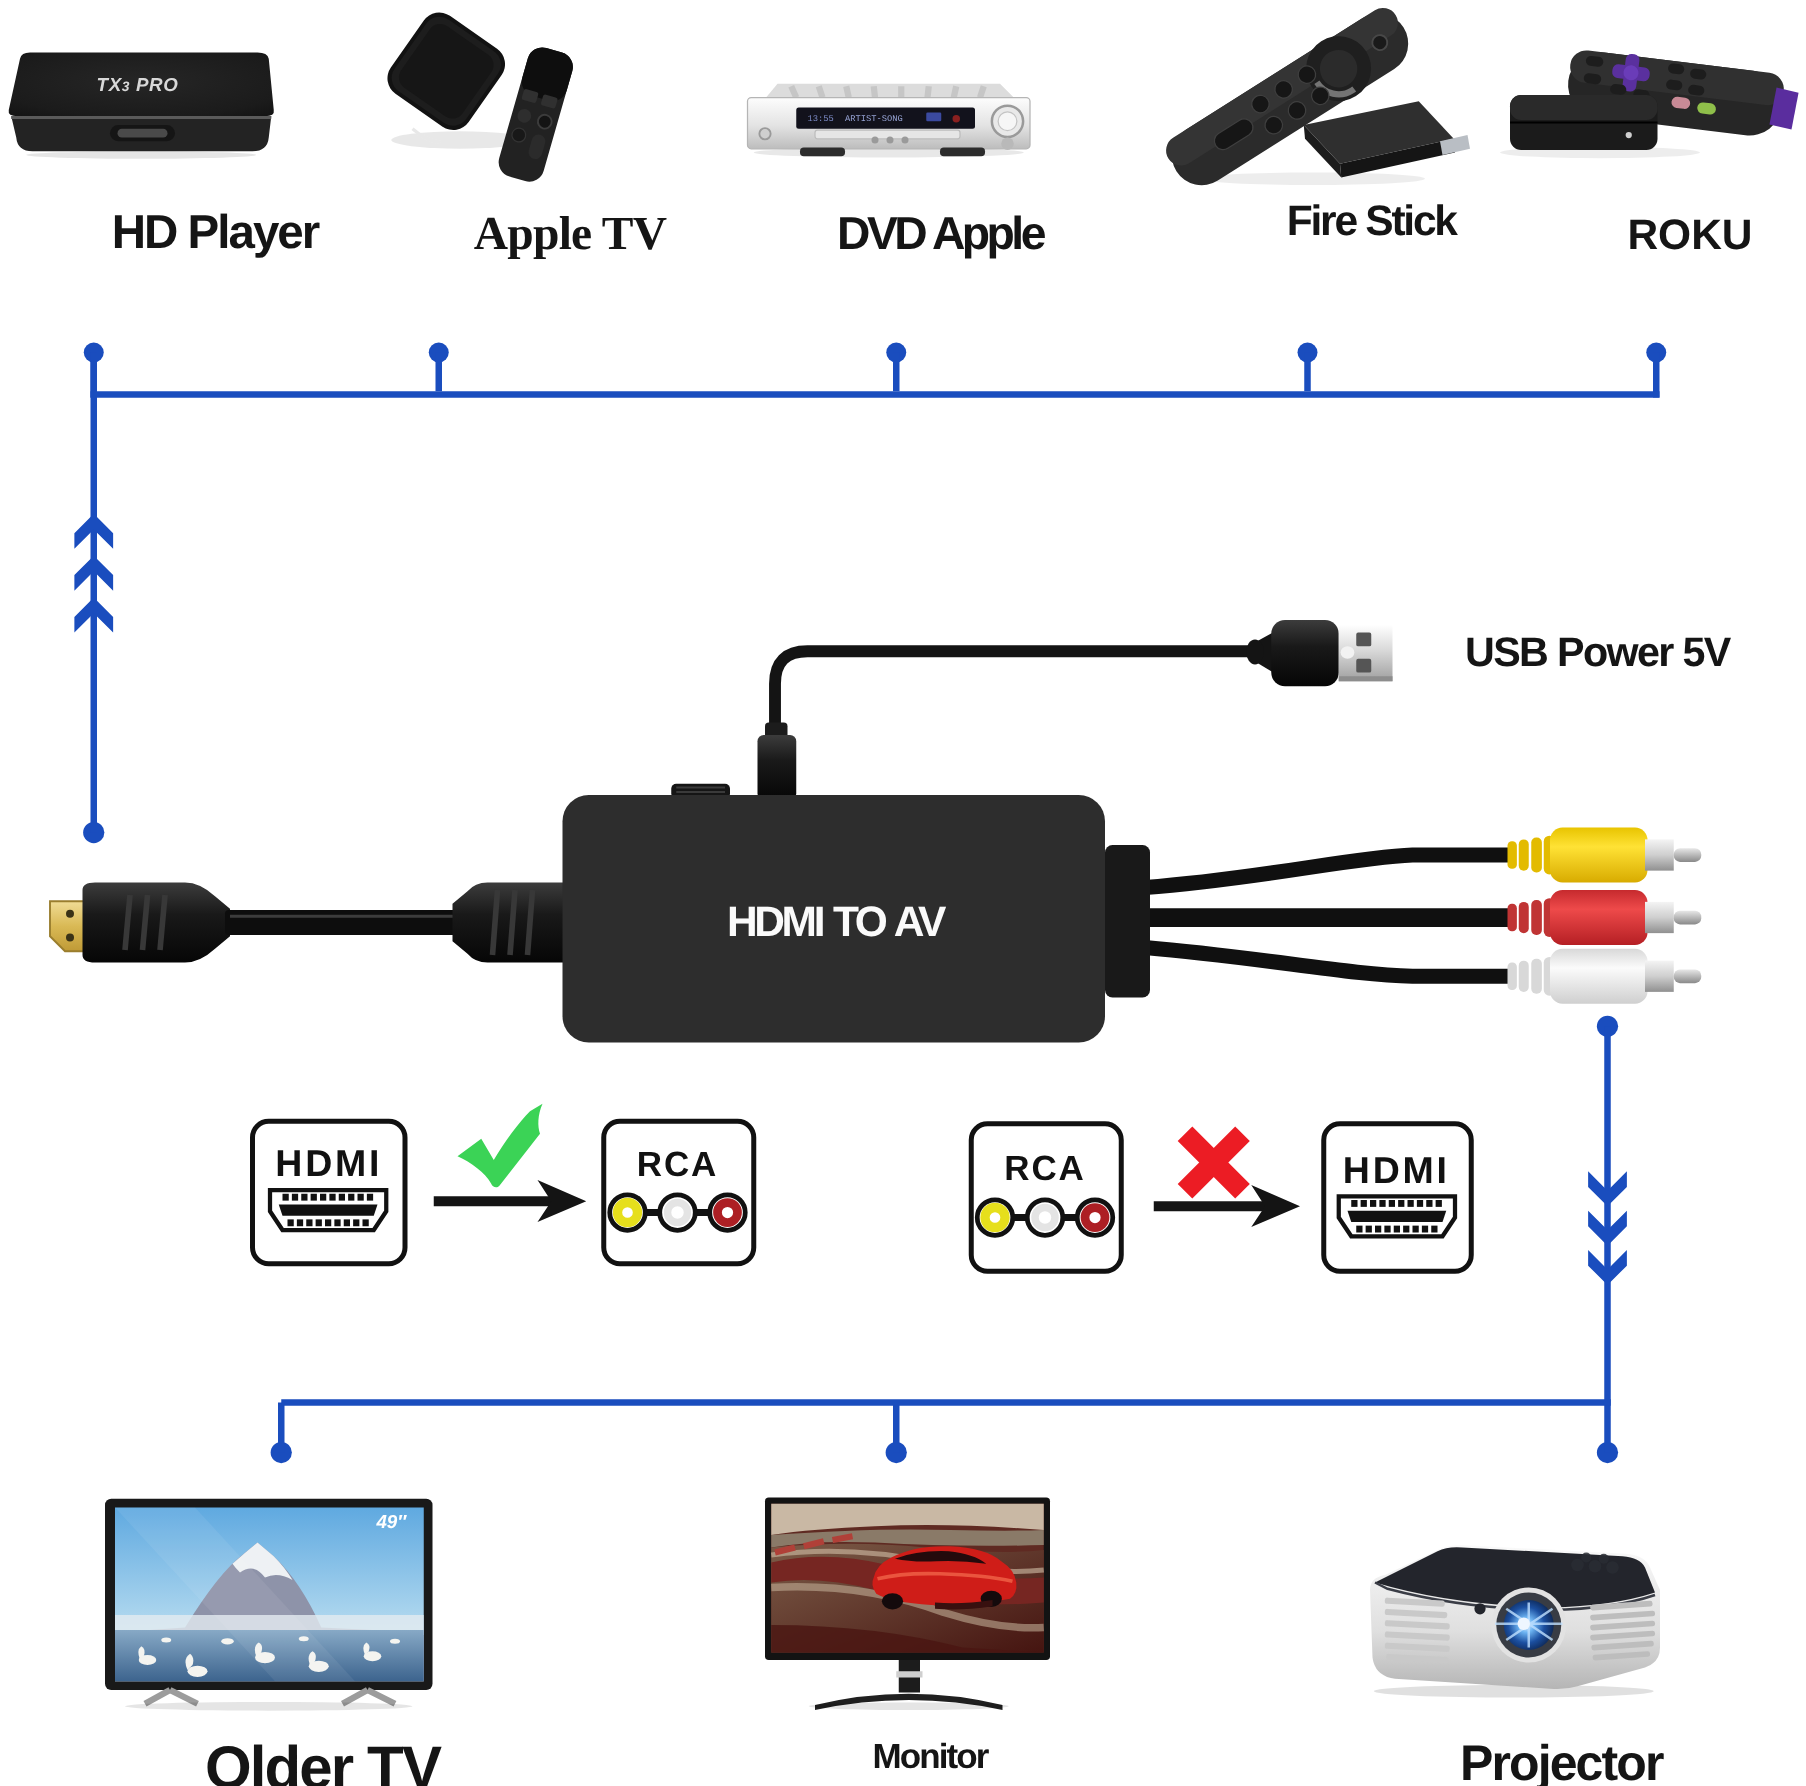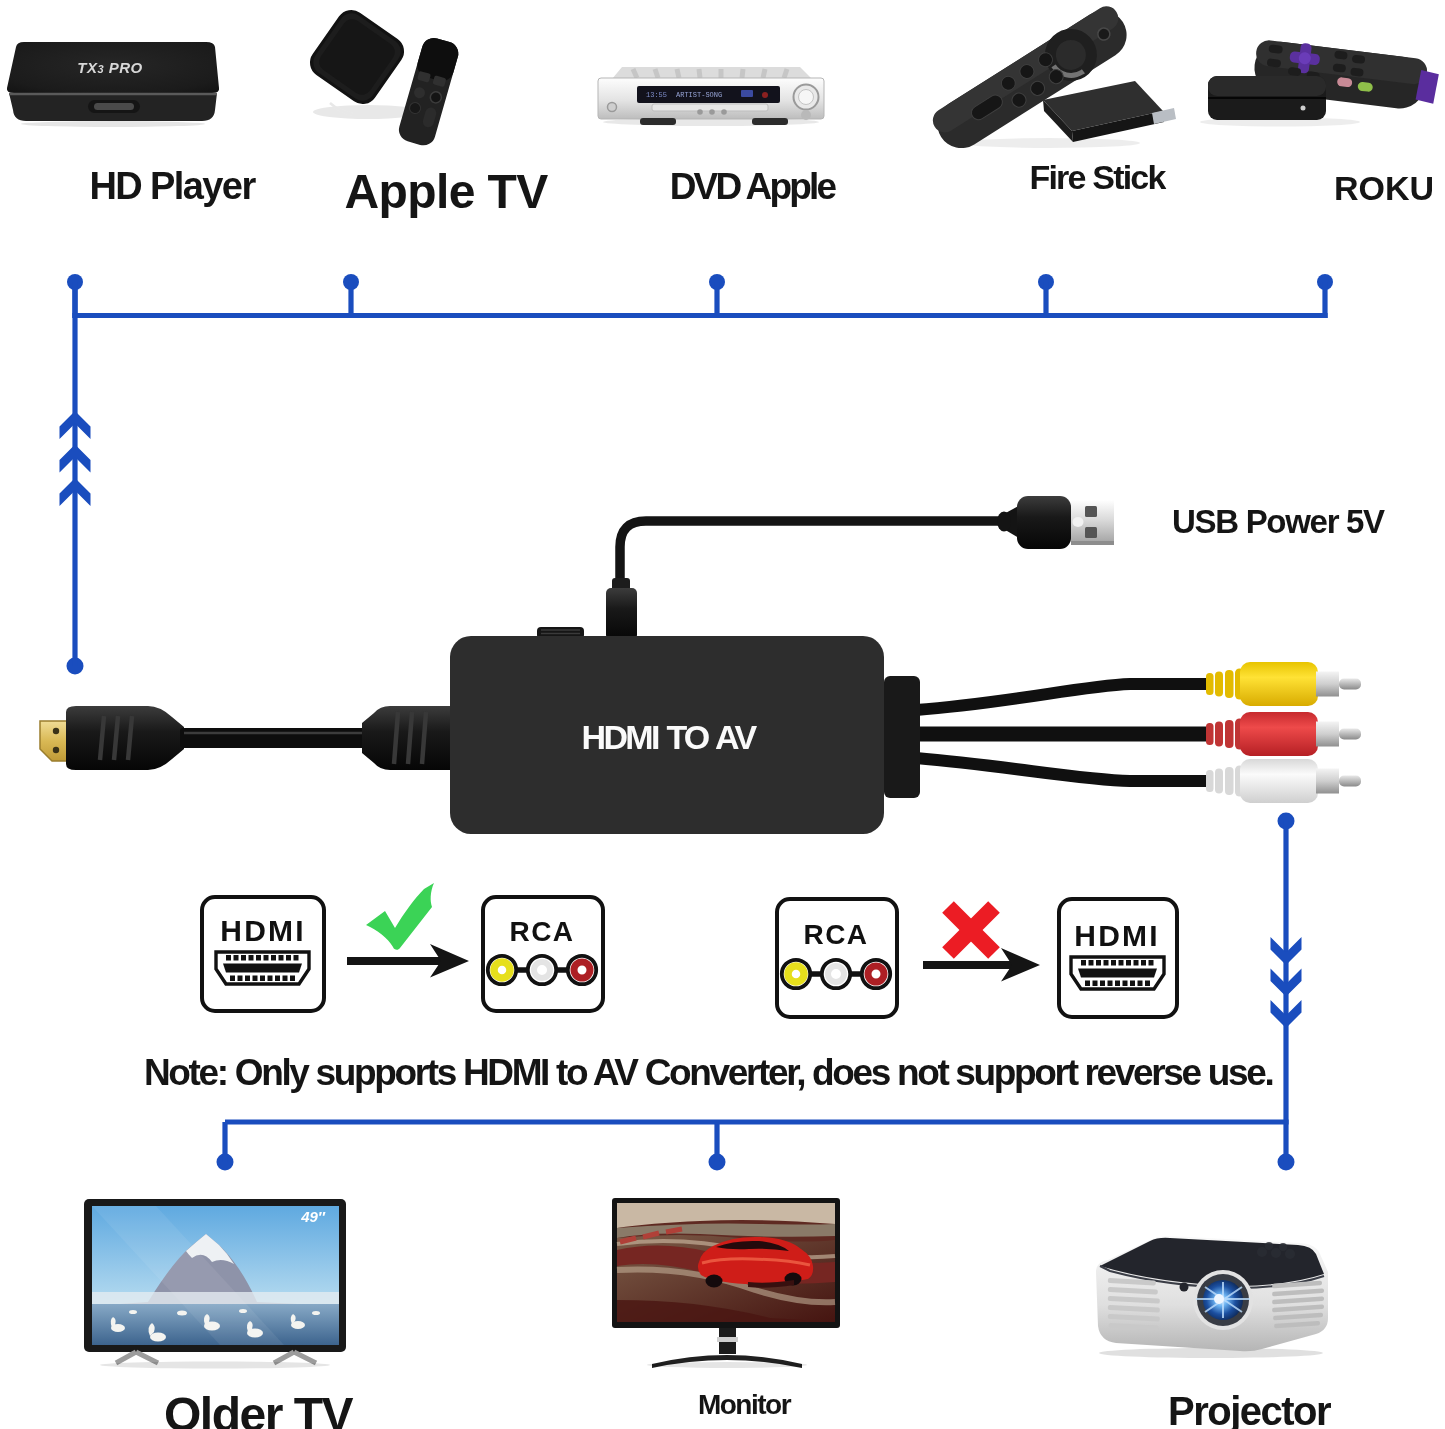--- a/index.html
+++ b/index.html
@@ -5,26 +5,25 @@
 html,body{margin:0;padding:0;background:#fff;}
 #page{position:relative;width:1445px;height:1429px;background:#fff;overflow:hidden;font-family:"Liberation Sans",sans-serif;}
 .lbl{position:absolute;font-family:"Liberation Sans",sans-serif;font-weight:bold;color:#151515;white-space:nowrap;line-height:1;transform:translateX(-50%) translateZ(0);-webkit-font-smoothing:antialiased;will-change:transform;margin-left:48px;}
 svg{position:absolute;left:0;top:0;transform:translateZ(0);will-change:transform;}
 </style>
 </head>
 <body>
 <div id="page">
 
 <div class="lbl" style="left:124px;top:167px;font-size:38px;letter-spacing:-1.6px;">HD Player</div>
-<div class="lbl" style="left:398px;top:168px;font-size:48px;letter-spacing:-0.6px;">Apple TV</div>
+<div class="lbl" style="left:408px;top:168px;font-size:38px;letter-spacing:-0.6px;font-family:Liberation Serif, serif;">Apple TV</div>
 <div class="lbl" style="left:704px;top:168px;font-size:37px;letter-spacing:-2.8px;">DVD Apple</div>
 <div class="lbl" style="left:1049px;top:160px;font-size:34px;letter-spacing:-1.8px;">Fire Stick</div>
-<div class="lbl" style="left:1336px;top:171px;font-size:34px;letter-spacing:0px;">ROKU</div>
+<div class="lbl" style="left:1304px;top:171px;font-size:34px;letter-spacing:0px;">ROKU</div>
 <div class="lbl" style="left:1124px;top:505px;font-size:33px;letter-spacing:-1.3px;transform:none;">USB Power 5V</div>
-<div class="lbl" style="left:96px;top:1054px;font-size:37px;letter-spacing:-2.35px;transform:none;">Note: Only supports HDMI to AV Converter, does not support reverse use.</div>
 <div class="lbl" style="left:210px;top:1391px;font-size:48px;letter-spacing:-1.5px;">Older TV</div>
 <div class="lbl" style="left:696px;top:1391px;font-size:28px;letter-spacing:-1.5px;">Monitor</div>
 <div class="lbl" style="left:1201px;top:1391px;font-size:40px;letter-spacing:-1.5px;">Projector</div>
 
 <svg width="1445" height="1429" viewBox="0 0 1445 1429">
 <g fill="#1a4dbe" stroke="none">
  <circle cx="75" cy="282" r="8"></circle>
  <circle cx="351" cy="282" r="8"></circle>
  <circle cx="717" cy="282" r="8"></circle>
  <circle cx="1046" cy="282" r="8"></circle>

